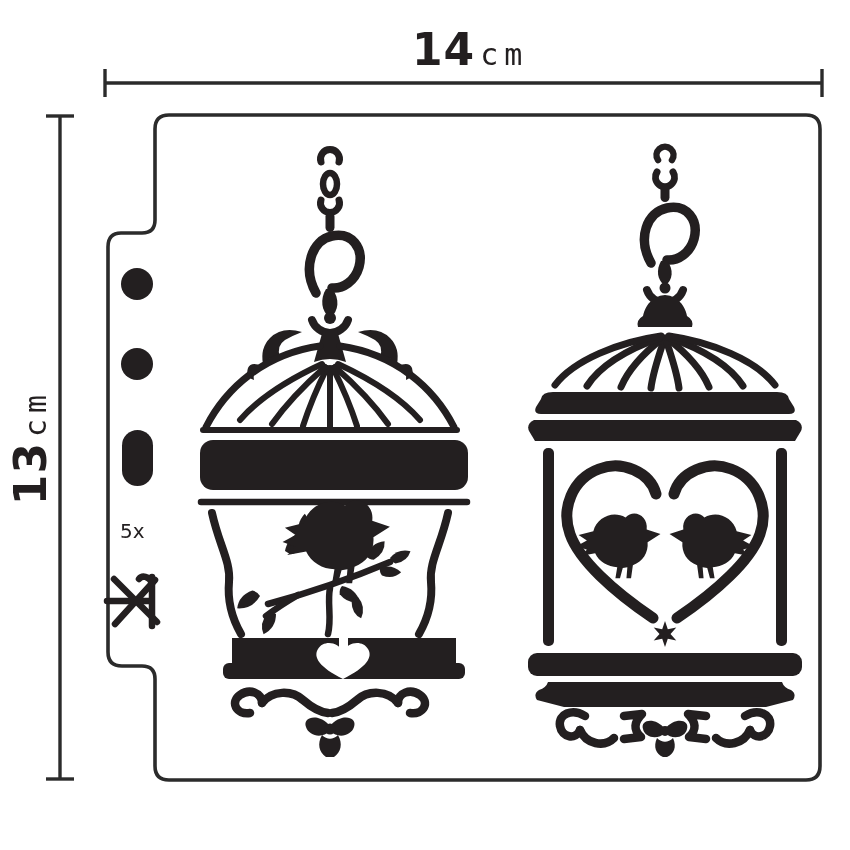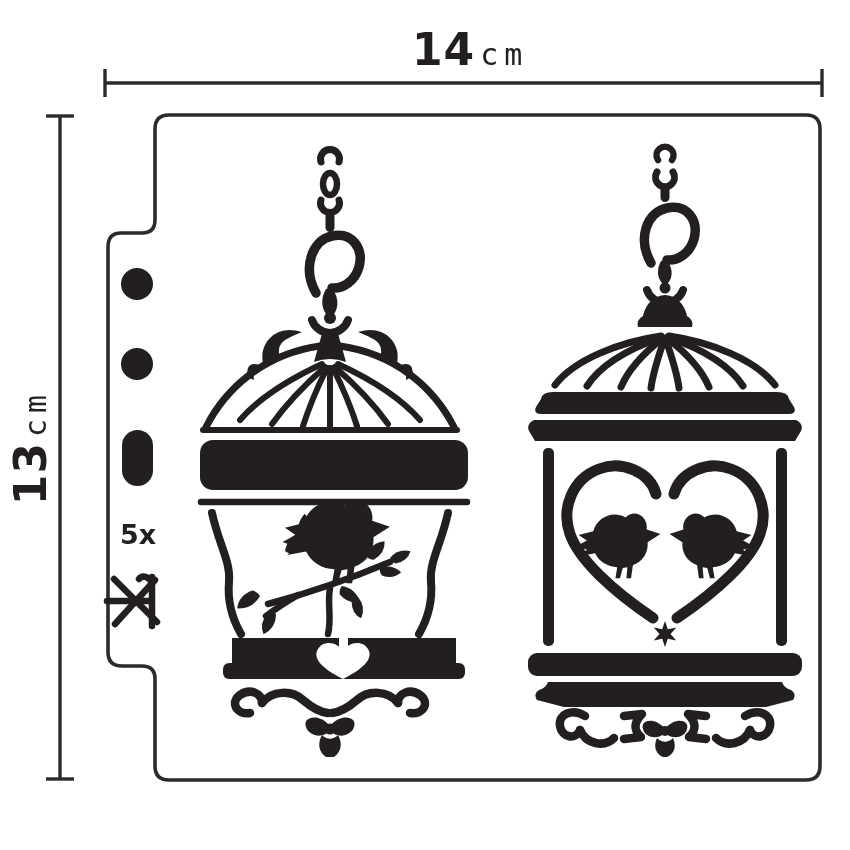--- a/index.html
+++ b/index.html
@@ -13,21 +13,21 @@
   }
   svg.art { position:absolute; left:0; top:0; color: var(--ink-color,#231f20); }
   .fillk { fill: currentColor; stroke:none; }
   .strk  { fill:none; stroke: currentColor; stroke-linecap:round; stroke-linejoin:round; }
   .sheet { fill:#ffffff; stroke: var(--outline-color,#2b2b2b); stroke-width:3.6; stroke-linejoin:round; }
   .dim   { stroke: var(--outline-color,#2b2b2b); stroke-width:3.4; fill:none; }
   .label-w { position:absolute; left:412px; top:28px; display:flex; align-items:baseline; }
   .label-h { position:absolute; left:31px; top:447px; transform:translate(-50%,-50%) rotate(-90deg); display:flex; align-items:baseline; }
   .dim-value { font-weight:bold; font-size:44px; line-height:1; letter-spacing:1px; }
   .dim-unit  { font-family:"DejaVu Sans Mono",monospace; font-size:30px; letter-spacing:6px; margin-left:5px; }
-  .code { position:absolute; left:120px; top:521px; font-weight:bold; font-size:27px; line-height:1; }
+  .code { position:absolute; left:120px; top:521px; font-weight:normal; font-size:20px; line-height:1; }
 </style>
 </head>
 <body>
 
 <div class="canvas">
 
   <svg class="art" width="850" height="850" viewBox="0 0 850 850">
 
     <g class="dim">
       <path d="M 105 83 H 822"></path>

